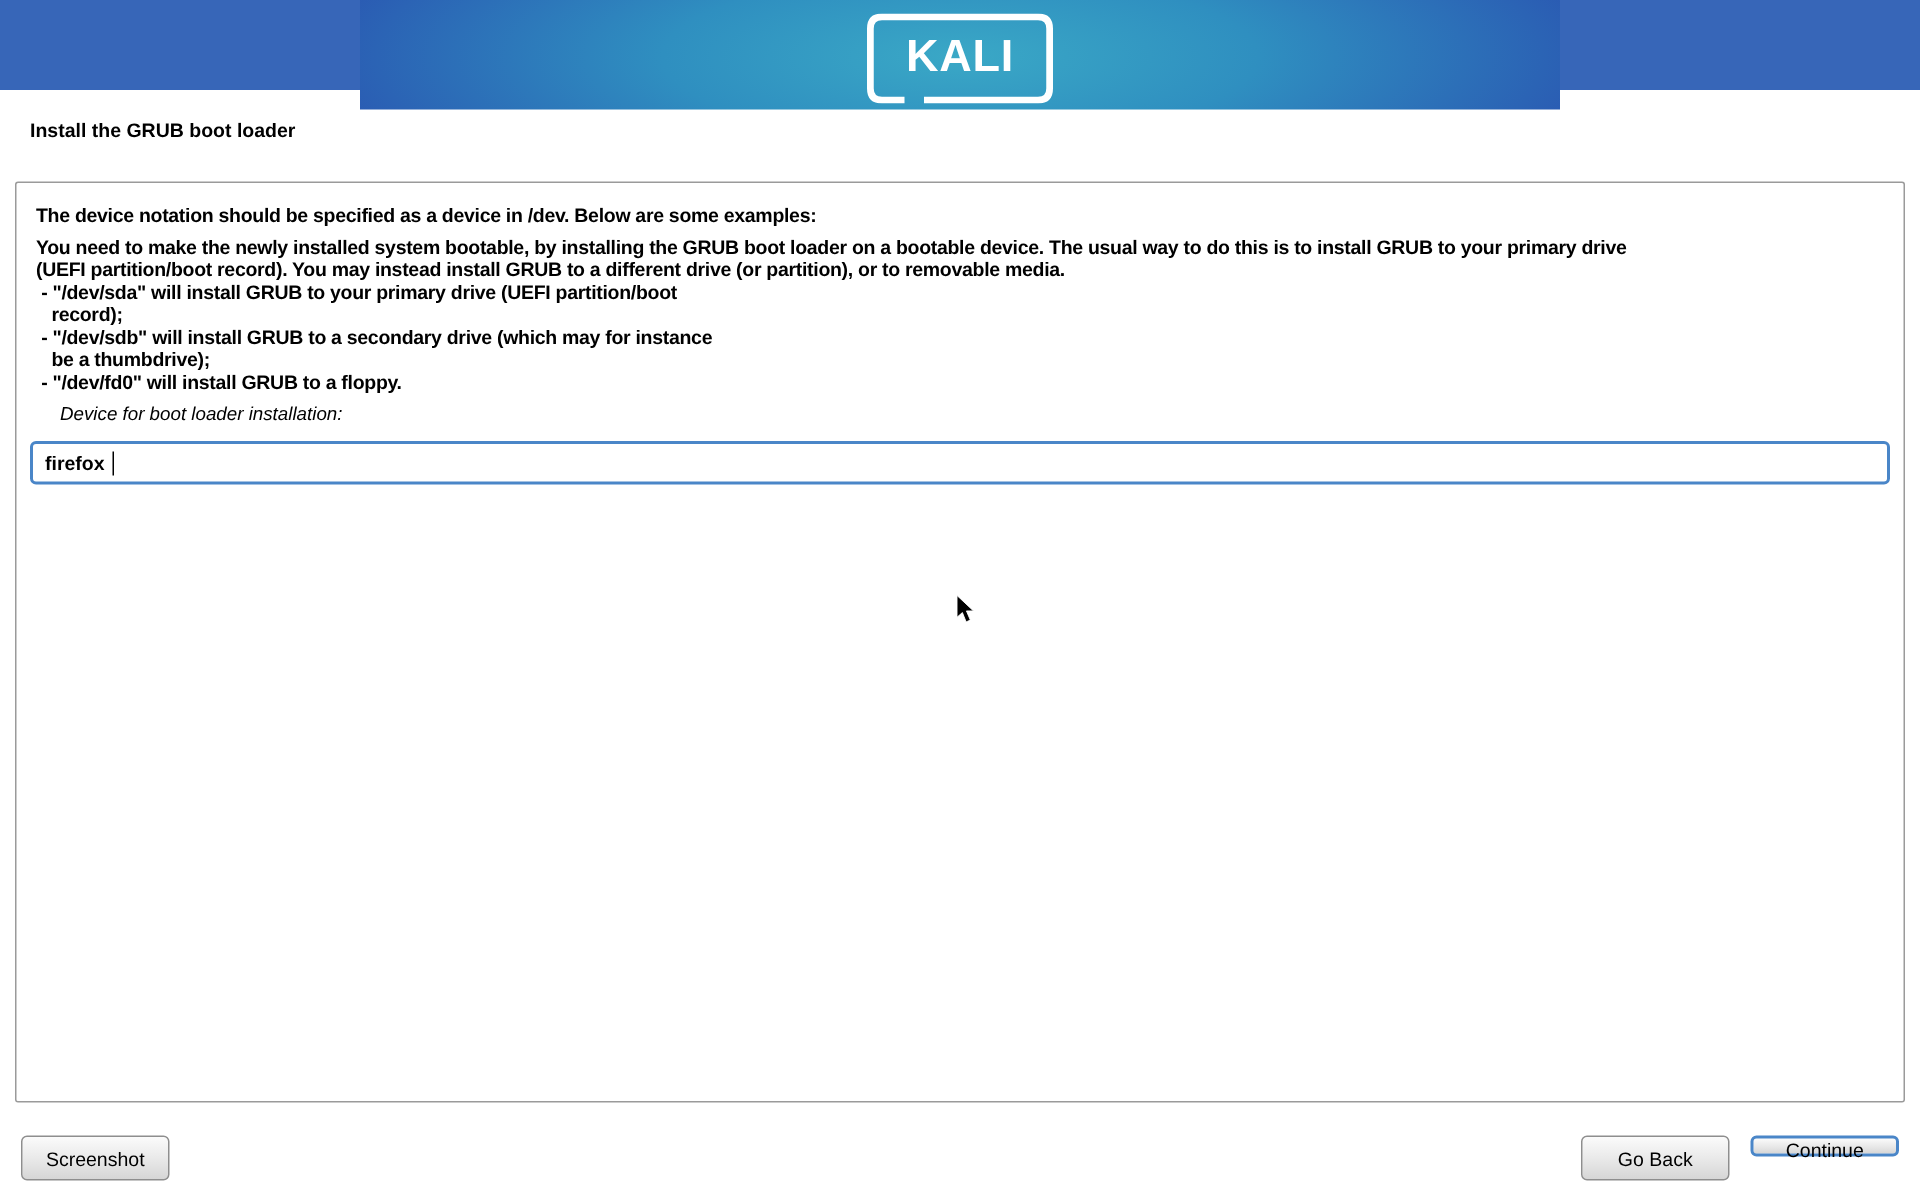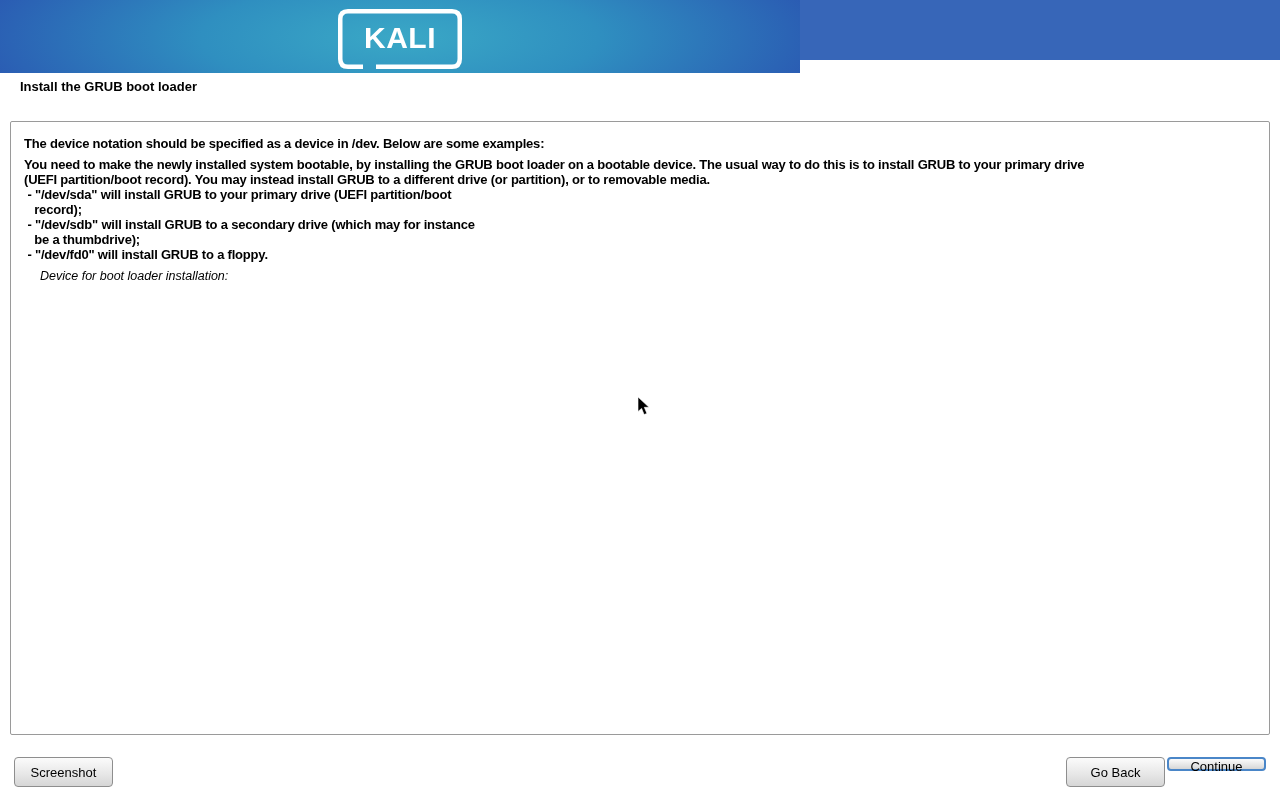--- a/index.html
+++ b/index.html
@@ -16,21 +16,21 @@
     background: #ffffff;
     font-family: "Liberation Sans", "DejaVu Sans", sans-serif;
     color: #000;
   }
 
   
   .banner {
     height: 60px;
     background: var(--banner-blue);
     display: flex;
-    justify-content: flex-start;
+    justify-content: center;
   }
   .banner-gradient {
     width: 800px; height: 73px;
     background: radial-gradient(ellipse 55% 170% at 50% 52%,
                 var(--banner-teal) 0%, #2f8fc0 45%, #2a58b2 100%);
     display: flex;
     align-items: center;
     justify-content: center;
   }
   .kali-logo {
@@ -124,21 +124,21 @@
     height: 14px;
   }
   .footer-left {
     position: absolute;
     left: 14px; top: 757px;
   }
   .footer-right {
     position: absolute;
     right: 14px; top: 757px;
     display: flex;
-    gap: 2px;
+    gap: 14px;
     align-items: flex-start;
   }
 
   
   .mouse-cursor {
     position: absolute;
     left: 637px; top: 396px;
     width: 13px; height: 20px;
     pointer-events: none;
   }
@@ -162,20 +162,24 @@
 <div class="content-box">
   <div class="boldtext notation-heading">The device notation should be specified as a device in /dev. Below are some examples:</div>
   <div class="boldtext intro">You need to make the newly installed system bootable, by installing the GRUB boot loader on a bootable device. The usual way to do this is to install GRUB to your primary drive
 (UEFI partition/boot record). You may instead install GRUB to a different drive (or partition), or to removable media.</div>
   <div class="boldtext"> - "/dev/sda" will install GRUB to your primary drive (UEFI partition/boot
    record);</div>
   <div class="boldtext"> - "/dev/sdb" will install GRUB to a secondary drive (which may for instance
    be a thumbdrive);</div>
   <div class="boldtext"> - "/dev/fd0" will install GRUB to a floppy.</div>
   <div class="device-label">Device for boot loader installation:</div>
+  <div class="text-input">
+    <span>firefox</span>
+    <span class="caret"></span>
+  </div>
 </div>
 
 <div class="footer-left">
   <button class="btn">Screenshot</button>
 </div>
 <div class="footer-right">
   <button class="btn">Go Back</button>
   <button class="btn primary">Continue</button>
 </div>
 

